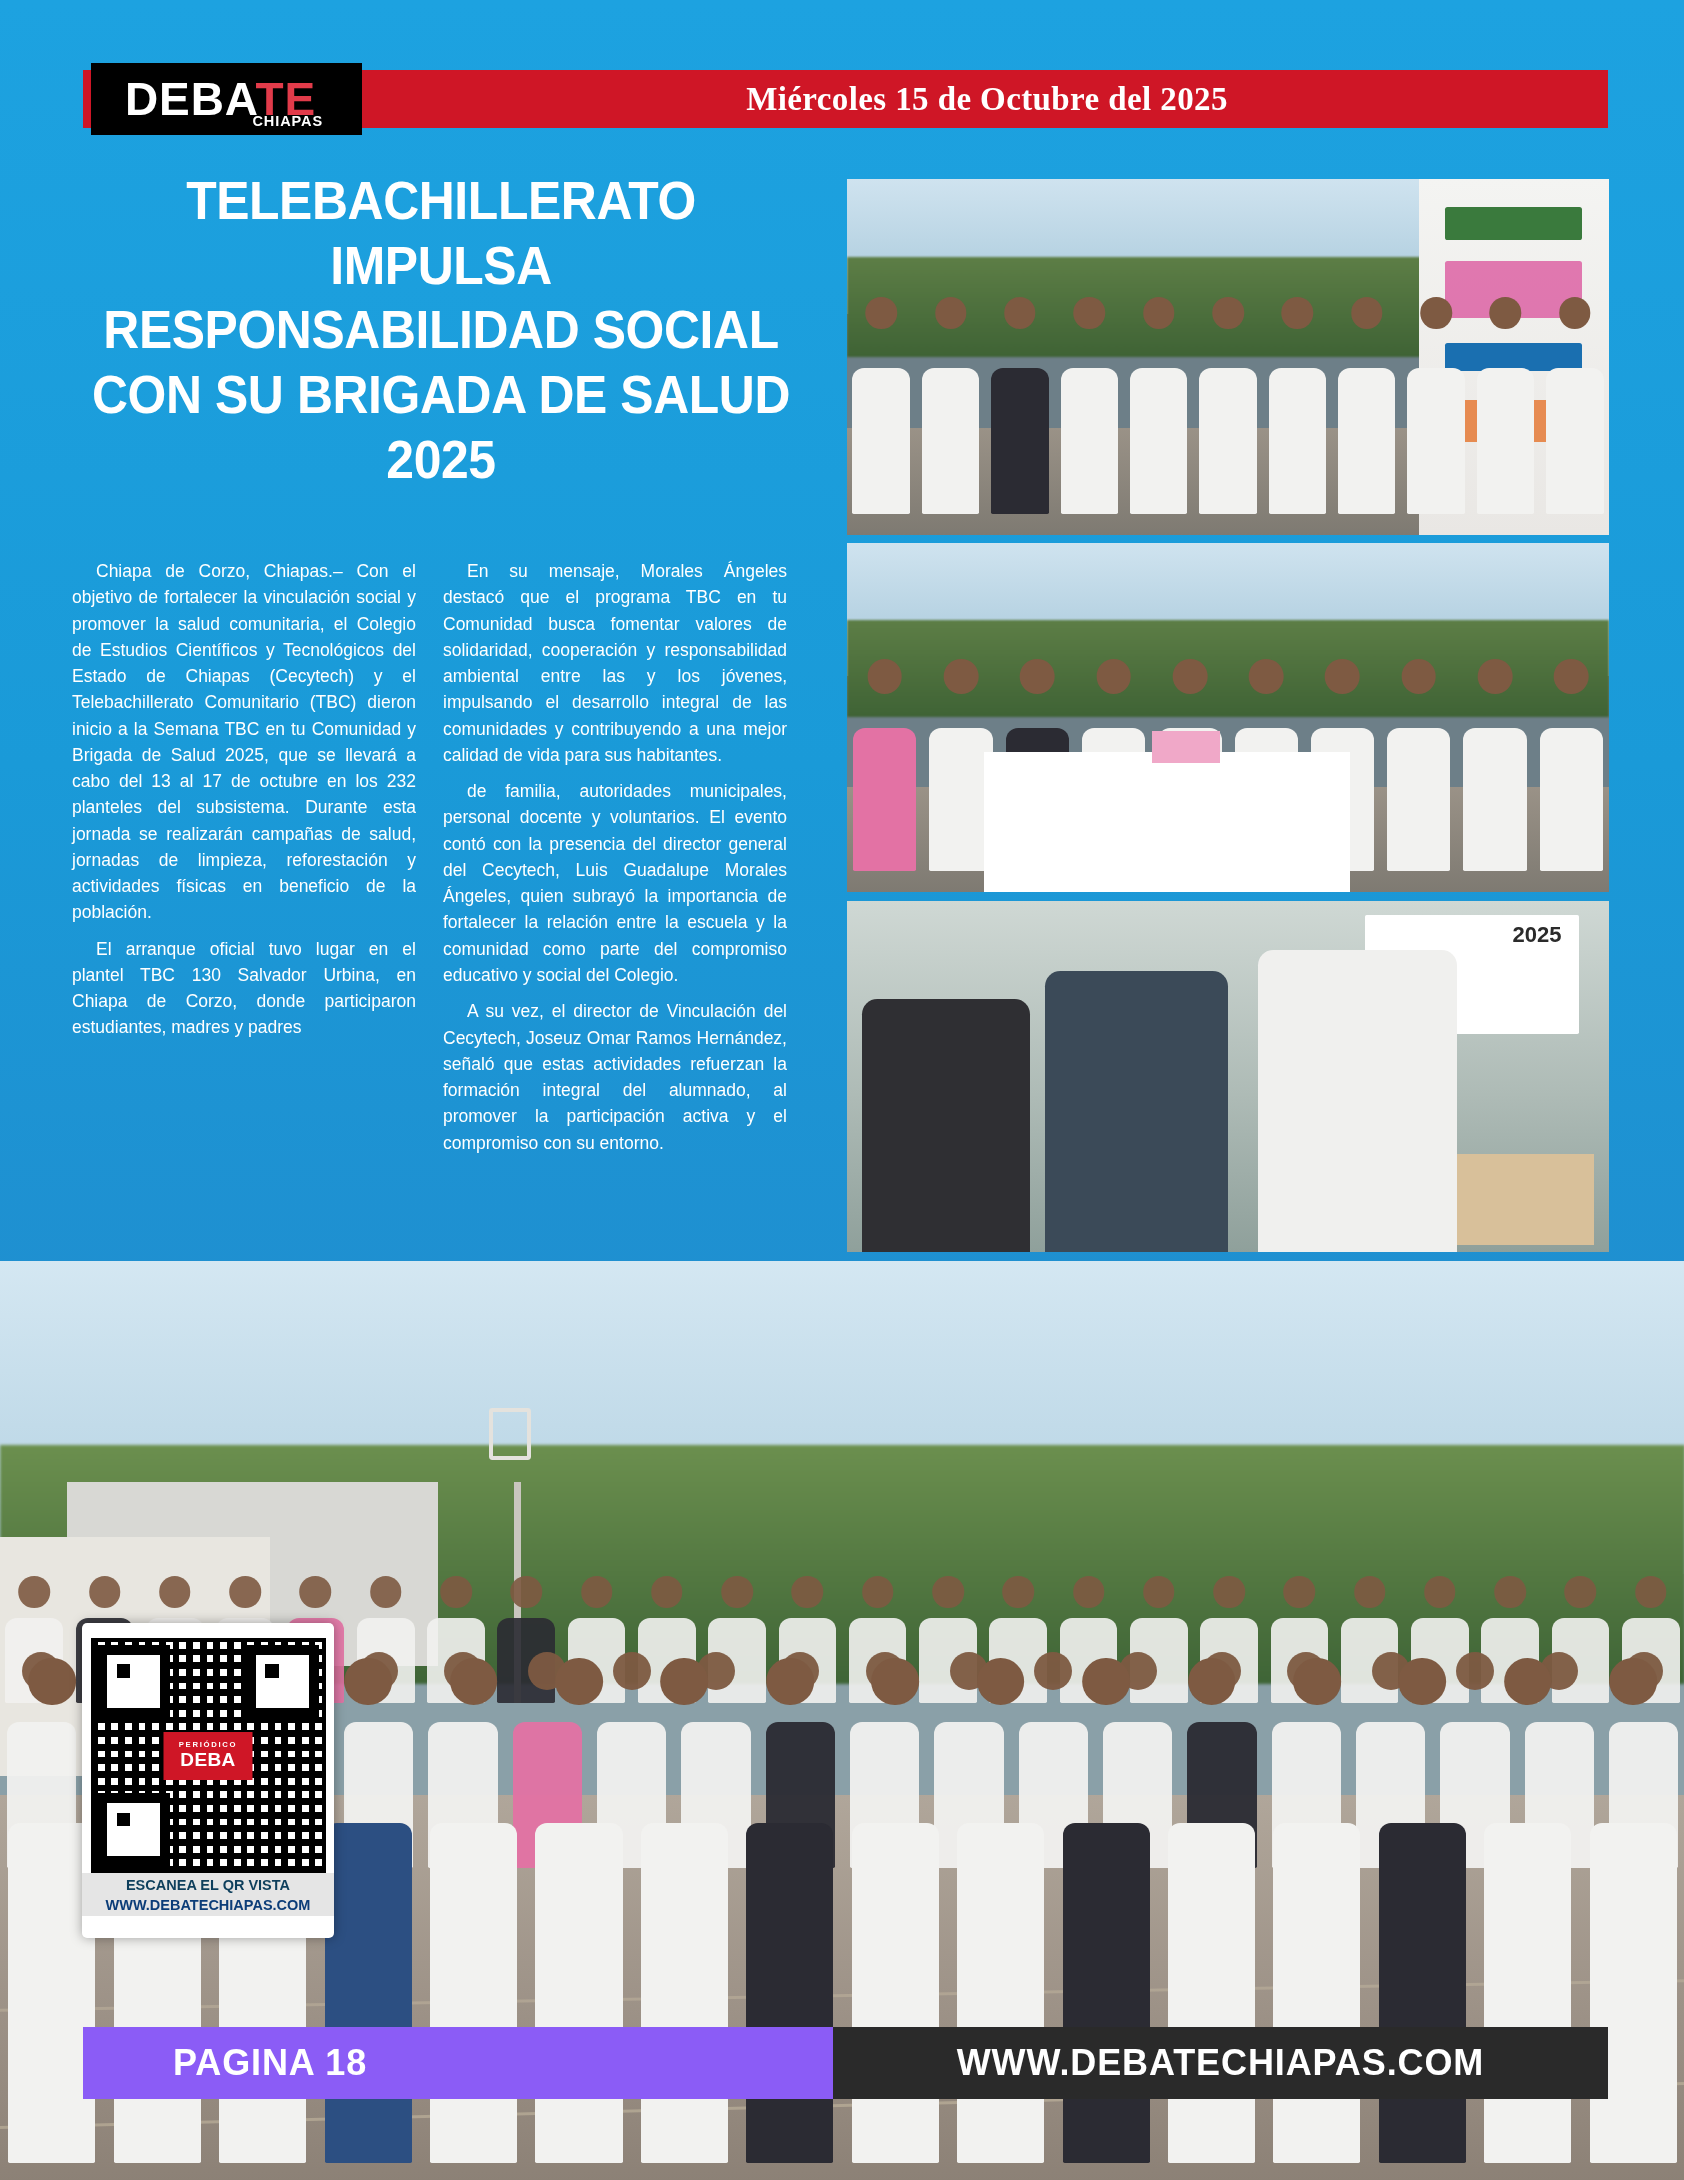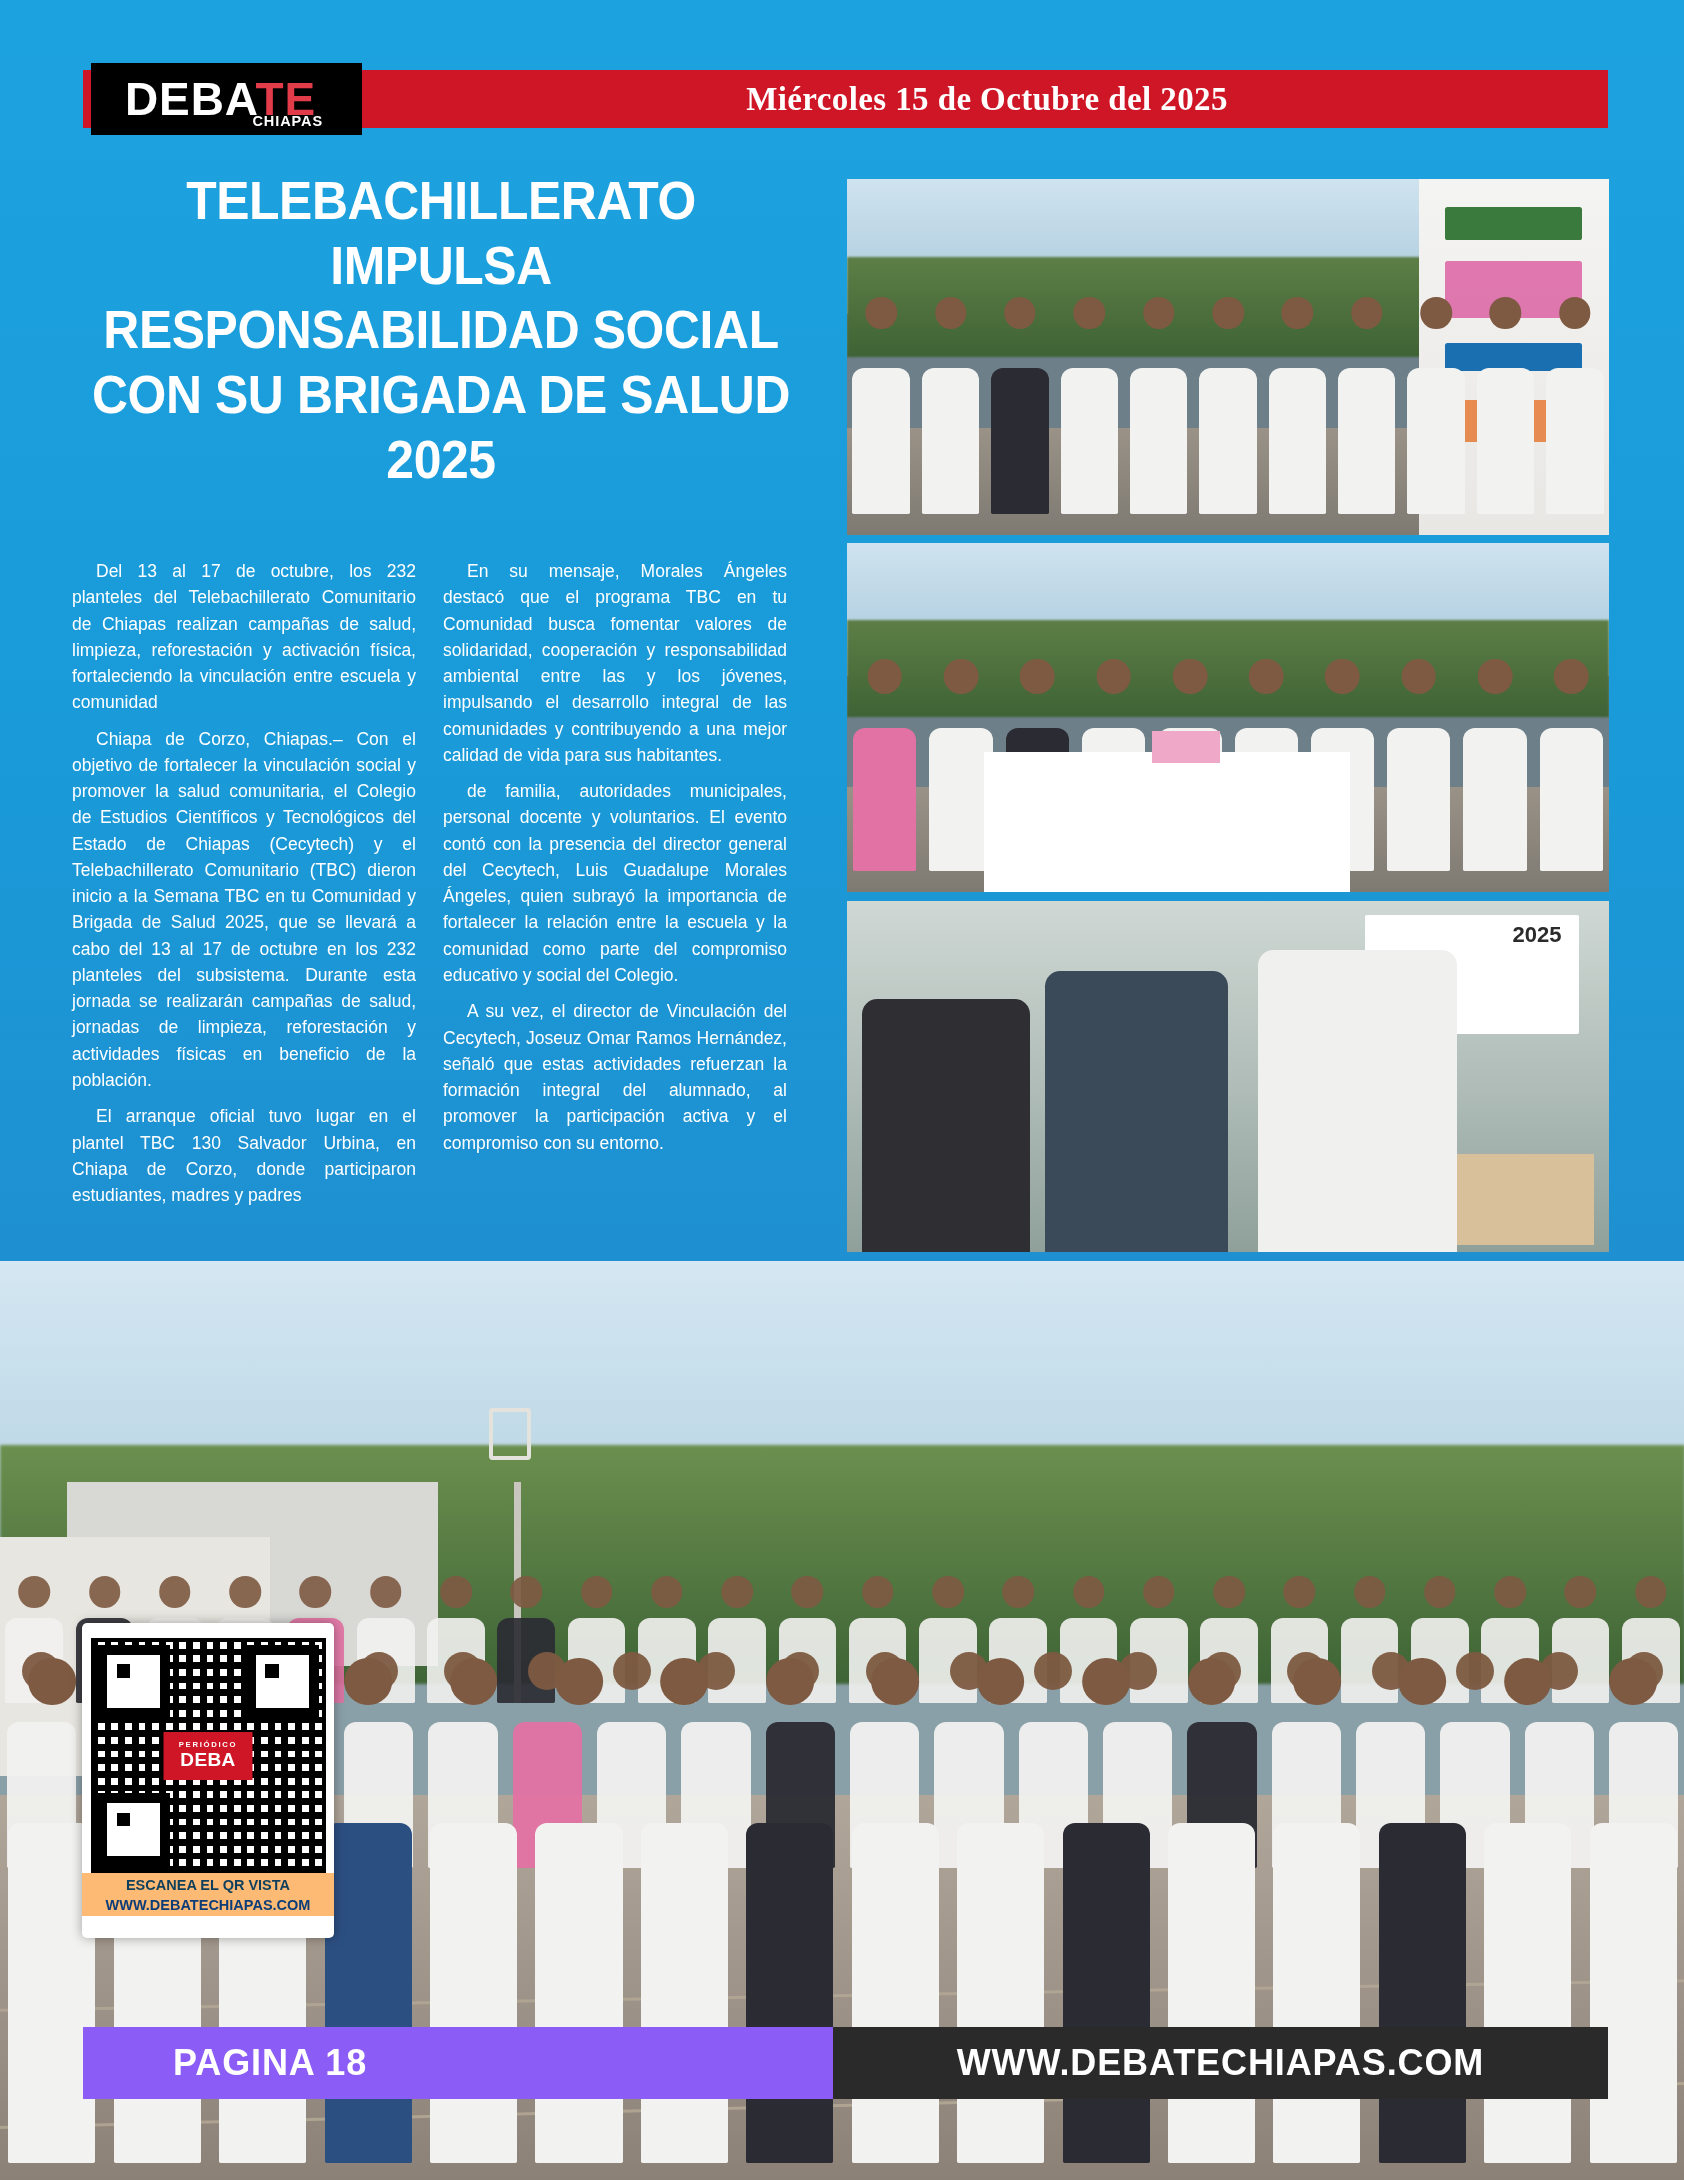--- a/index.html
+++ b/index.html
@@ -303,21 +303,21 @@
     background: #cf1626;
     display: flex; flex-direction: column;
     align-items: center; justify-content: center;
     color: #fff;
   }
   .qr-center .pq { font-size: 7.7px; font-weight: bold; letter-spacing: 1.7px; }
   .qr-center .dq { font-size: 19px; font-weight: bold; letter-spacing: 0.4px; }
   .qr-caption {
     width: 100%;
     text-align: center;
-    background: #fdba74;
+    background: #e5e5e5;
     color: #0e3f5c;
     font-weight: bold;
     font-size: 14.5px;
     line-height: 1.35;
     padding-top: 3.4px;
   }
   .qr-caption .url { color: #0c3d78; }
 
   
   .footer-left {
@@ -362,21 +362,20 @@
     <span class="logo-text">
       <span>DEBA</span><span class="dbt-red">TE</span>
       <span class="logo-sub">CHIAPAS</span>
     </span>
   </div>
   <div class="masthead-date">Miércoles 15 de Octubre del 2025</div>
 
   <div class="headline">TELEBACHILLERATO IMPULSA RESPONSABILIDAD SOCIAL CON SU BRIGADA DE SALUD 2025</div>
 
   <div class="col col-1">
-    <p>Del 13 al 17 de octubre, los 232 planteles del Telebachillerato Comunitario de Chiapas realizan campañas de salud, limpieza, reforestación y activación física, fortaleciendo la vinculación entre escuela y comunidad</p>
     <p>Chiapa de Corzo, Chiapas.– Con el objetivo de fortalecer la vinculación social y promover la salud comunitaria, el Colegio de Estudios Científicos y Tecnológicos del Estado de Chiapas (Cecytech) y el Telebachillerato Comunitario (TBC) dieron inicio a la Semana TBC en tu Comunidad y Brigada de Salud 2025, que se llevará a cabo del 13 al 17 de octubre en los 232 planteles del subsistema. Durante esta jornada se realizarán campañas de salud, jornadas de limpieza, reforestación y actividades físicas en beneficio de la población.</p>
     <p>El arranque oficial tuvo lugar en el plantel TBC 130 Salvador Urbina, en Chiapa de Corzo, donde participaron estudiantes, madres y padres</p>
   </div>
   <div class="col col-2">
     <p>En su mensaje, Morales Ángeles destacó que el programa TBC en tu Comunidad busca fomentar valores de solidaridad, cooperación y responsabilidad ambiental entre las y los jóvenes, impulsando el desarrollo integral de las comunidades y contribuyendo a una mejor calidad de vida para sus habitantes.</p>
     <p>de familia, autoridades municipales, personal docente y voluntarios. El evento contó con la presencia del director general del Cecytech, Luis Guadalupe Morales Ángeles, quien subrayó la importancia de fortalecer la relación entre la escuela y la comunidad como parte del compromiso educativo y social del Colegio.</p>
     <p>A su vez, el director de Vinculación del Cecytech, Joseuz Omar Ramos Hernández, señaló que estas actividades refuerzan la formación integral del alumnado, al promover la participación activa y el compromiso con su entorno.</p>
   </div>
 
   <div class="photo" id="photo-1">

